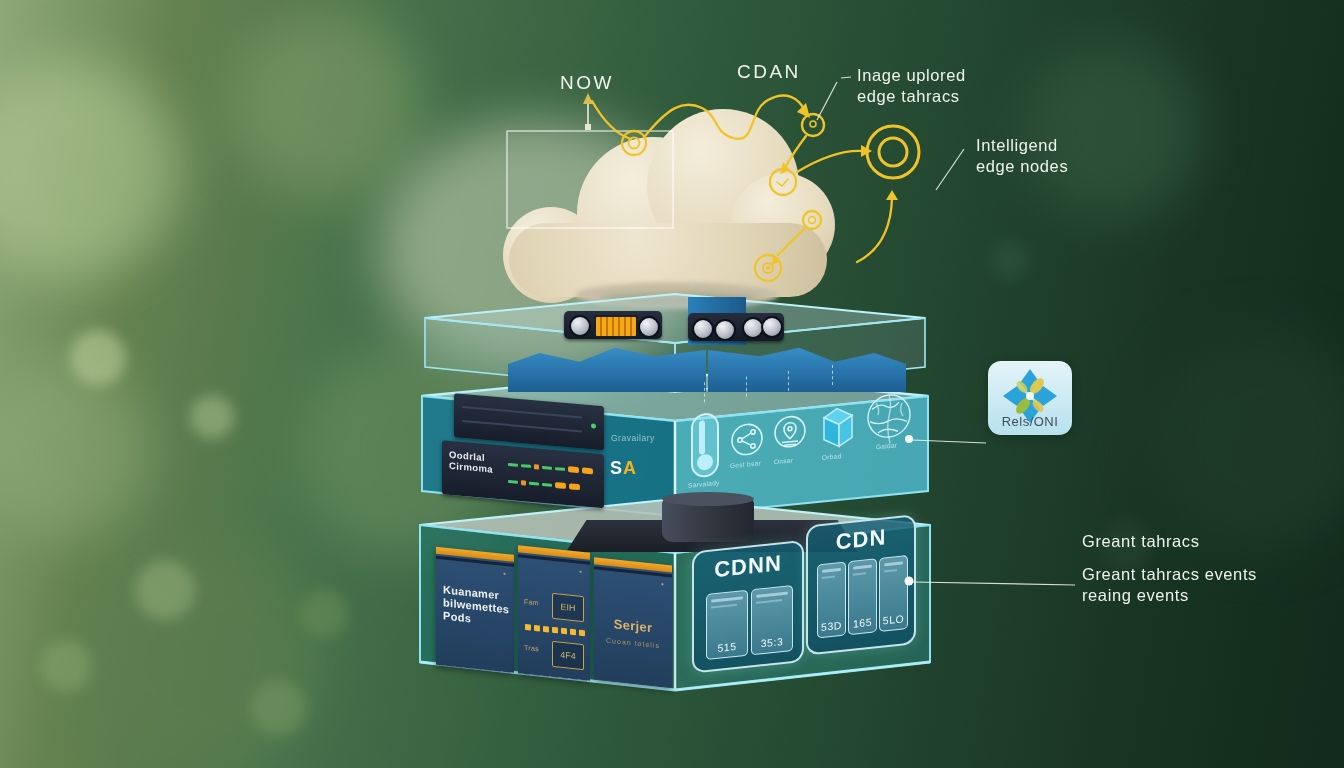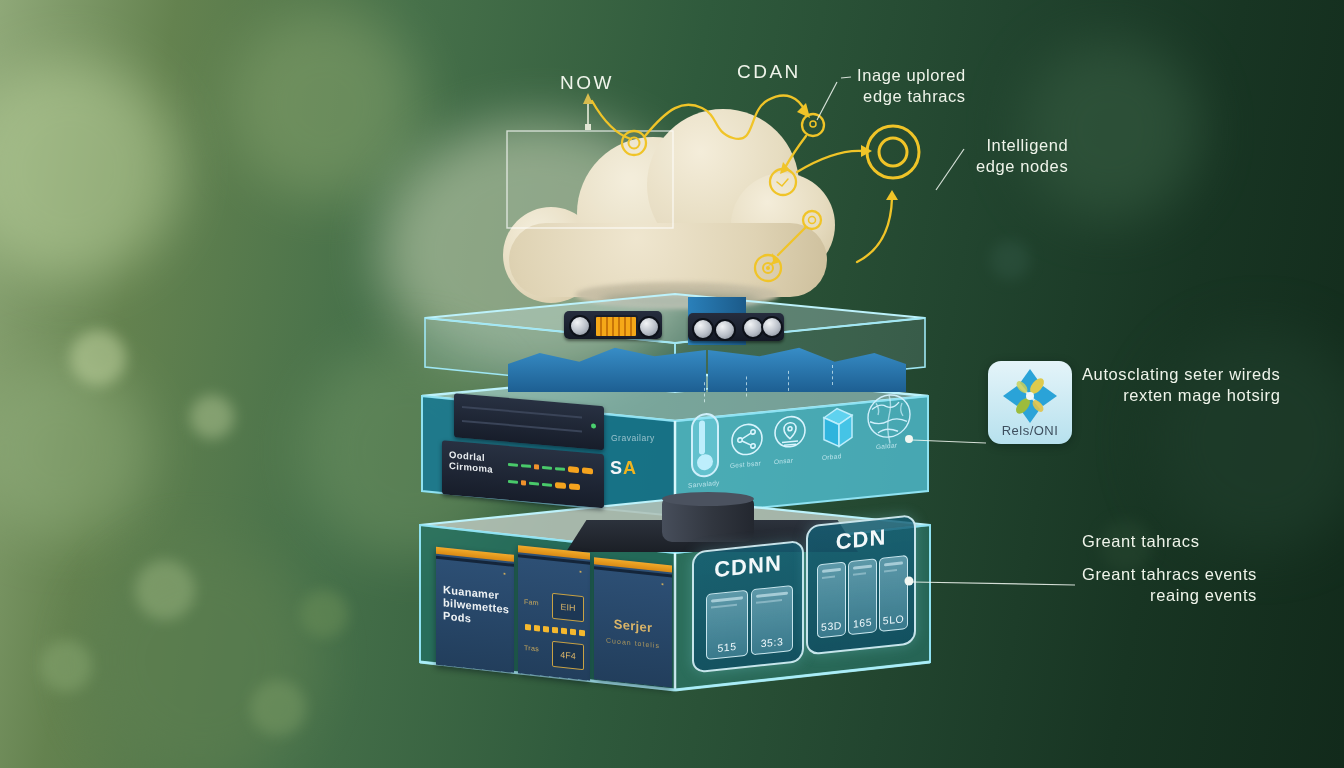--- a/index.html
+++ b/index.html
@@ -70,23 +70,23 @@
   
   .slab{position:absolute;left:566px;top:520px;width:292px;height:32px;background:linear-gradient(#2c323c,#1b1f26);
     clip-path:polygon(7% 0,93% 0,100% 100%,0 100%);}
   .cyl{position:absolute;left:662px;top:498px;width:92px;height:44px;border-radius:6px 6px 10px 10px;
     background:linear-gradient(90deg,#474e5b,#31363f 55%,#23272f);}
   .cyl:before{content:"";position:absolute;left:0;top:-6px;width:100%;height:14px;border-radius:50%;background:#4b525f;}
   
   .anno{position:absolute;color:#eff4ea;letter-spacing:.6px;}
   .anno .l2{display:block;}
   .t-big{font-size:19px;letter-spacing:2.5px;}
-  .t-note{font-size:16.5px;line-height:21px;text-align:right;}
-  
-  .badge{position:absolute;left:988px;top:361px;width:84px;height:83px;border-radius:13px;
+  .t-note{font-size:16.5px;line-height:21px;}
+  
+  .badge{position:absolute;left:988px;top:361px;width:84px;height:74px;border-radius:13px;
     background:linear-gradient(#e4f4f9,#b7e1ee);box-shadow:0 2px 8px rgba(0,20,20,.35);}
   .badge .blabel{position:absolute;bottom:6px;width:100%;text-align:center;color:#3e4f5e;font-size:13px;letter-spacing:.5px;}
   .badge svg{position:absolute;left:14px;top:7px;}
 </style>
 </head>
 <body>
 
 <div class="stage">
 
   <div class="bokeh soft" style="left:-40px;top:60px;width:220px;height:220px;background:#b8cf9a;opacity:.55;"></div>
@@ -353,24 +353,20 @@
   <div class="anno t-big" style="left:560px;top:72px;">NOW</div>
   <div class="anno t-big" style="left:737px;top:61px;">CDAN</div>
   <div class="anno t-note" style="left:857px;top:65px;">
     <span>Inage uplored</span>
     <span class="l2">edge tahracs</span>
   </div>
   <div class="anno t-note" style="left:976px;top:135px;">
     <span>Intelligend</span>
     <span class="l2">edge nodes</span>
   </div>
-  <div class="anno t-note" style="left:1082px;top:364px;">
-    <span>Autosclating seter wireds</span>
-    <span class="l2">rexten mage hotsirg</span>
-  </div>
   <div class="anno t-note" style="left:1082px;top:531px;">Greant tahracs</div>
   <div class="anno t-note" style="left:1082px;top:564px;">
     <span>Greant tahracs events</span>
     <span class="l2">reaing events</span>
   </div>
 
   <div class="badge">
     <svg width="56" height="56" viewBox="0 0 56 56">
       <polygon points="28,1 38,15 28,27 18,15" fill="#2aa3d8"></polygon>
       <polygon points="28,55 18,41 28,29 38,41" fill="#2aa3d8"></polygon>

